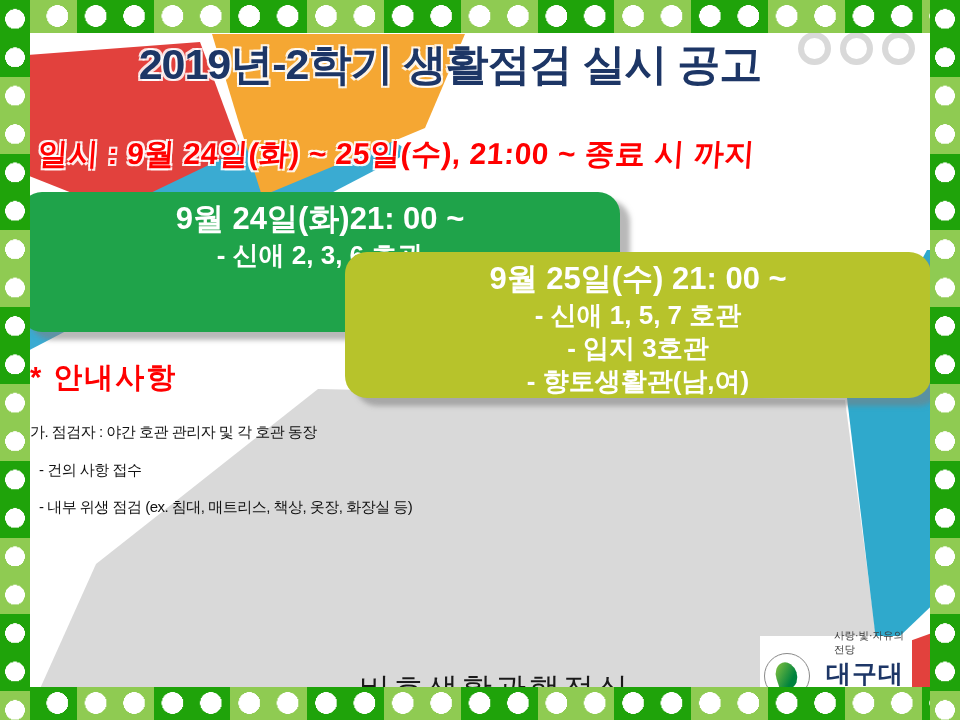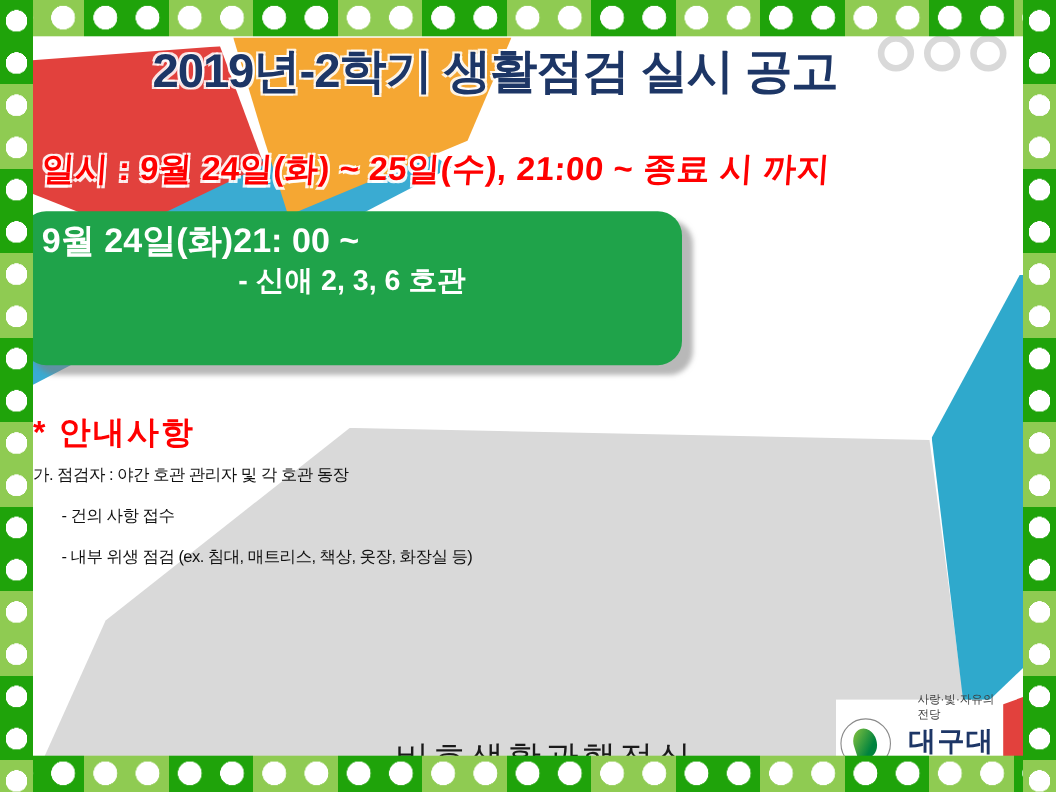--- a/index.html
+++ b/index.html
@@ -38,29 +38,29 @@
     text-shadow:2px 2px 0 rgba(255,255,255,.85),-2px -2px 0 rgba(255,255,255,.85),2px -2px 0 rgba(255,255,255,.85),-2px 2px 0 rgba(255,255,255,.85);}
   .rings{left:798px;top:32px;display:flex;gap:9px;z-index:6;}
   .ring{width:21px;height:21px;border:6px solid #d9d9d9;border-radius:50%;background:transparent;}
   
   .schedule{left:38px;top:134px;font-size:30px;font-weight:bold;color:#ff0000;
     letter-spacing:.5px;z-index:6;transform:skewX(-4deg);
     text-shadow:2px 2px 0 rgba(255,255,255,.9),-2px -2px 0 rgba(255,255,255,.9),2px -2px 0 rgba(255,255,255,.9),-2px 2px 0 rgba(255,255,255,.9);}
   
   .daybox{border-radius:22px;color:#ffffff;font-weight:bold;padding:7px 18px 0 18px;box-sizing:border-box;
     box-shadow:10px 8px 5px rgba(125,125,125,.55);}
-  .daybox .bh{font-size:31px;line-height:40px;}
+  .daybox .bh{font-size:31px;line-height:40px;text-align:center;}
   .daybox .bi{font-size:26px;line-height:33px;text-align:center;}
   .day1{left:20px;top:192px;width:600px;height:140px;background:#1fa34a;z-index:7;}
   .day2{left:345px;top:252px;width:586px;height:146px;background:#b7c32b;z-index:8;}
   
-  .guide-head{left:30px;top:358px;font-size:29px;font-weight:bold;color:#ff0000;z-index:9;letter-spacing:2px;margin-top:16px;}
+  .guide-head{left:30px;top:358px;font-size:29px;font-weight:bold;color:#ff0000;z-index:9;letter-spacing:2px;}
   .body-text{left:30px;top:413px;width:860px;font-size:15px;line-height:37.5px;
     color:#111111;z-index:9;letter-spacing:-0.5px;}
-  .body-text .sub{padding-left:26px;}
+  .body-text .sub{padding-left:9px;}
   .seg-blue{color:#2e74b5;}
   .seg-red{color:#ff0000;}
   .seg-red-b,.seg-blue{font-weight:bold;}
   .seg-red{font-weight:bold;}
   
   .office{left:300px;top:668px;width:390px;text-align:center;font-size:31px;color:#1a1a1a;
     letter-spacing:3px;z-index:9;}
   .logo{left:760px;top:636px;width:152px;height:80px;background:#ffffff;z-index:9;
     display:flex;align-items:center;gap:16px;padding-left:4px;box-sizing:border-box;}
   .emblem{width:44px;height:44px;border-radius:50%;border:1px solid #8a8a8a;background:#ffffff;
@@ -92,20 +92,26 @@
     <div class="ring"></div>
   </div>
 
   <div class="abs schedule">일시 : 9월 24일(화) ~ 25일(수), 21:00 ~ 종료 시 까지</div>
 
   <div class="abs daybox day1">
     <div class="bh">9월 24일(화)21: 00 ~</div>
     <div class="bi">- 신애 2, 3, 6 호관</div>
   </div>
 
+  <div class="abs daybox day2">
+    <div class="bh">9월 25일(수) 21: 00 ~</div>
+    <div class="bi">- 신애 1, 5, 7 호관</div>
+    <div class="bi">- 입지 3호관</div>
+    <div class="bi">- 향토생활관(남,여)</div>
+  </div>
 
   <div class="abs guide-head">* 안내사항</div>
 
   <div class="abs body-text">
     <div>가. 점검자 : 야간 호관 관리자 및 각 호관 동장</div>
     <div class="sub">- 건의 사항 접수</div>
     <div class="sub">- 내부 위생 점검 (ex. 침대, 매트리스, 책상, 옷장, 화장실 등)</div>
   </div>
 
   <div class="abs office">비호생활관행정실</div>

